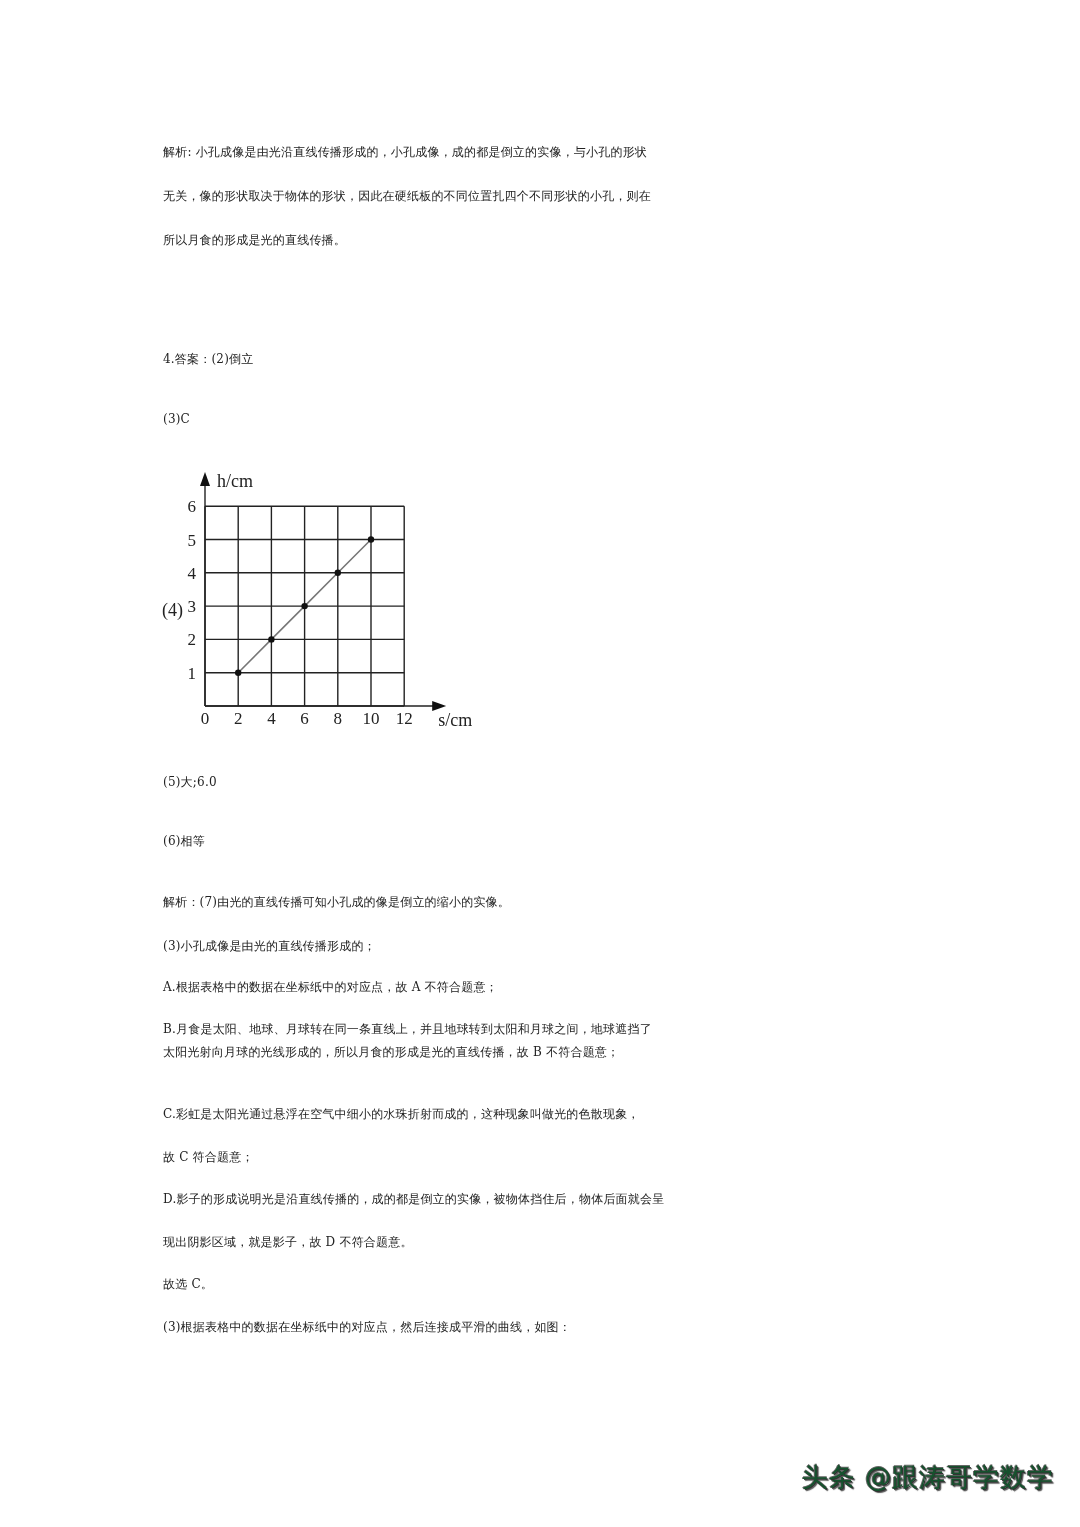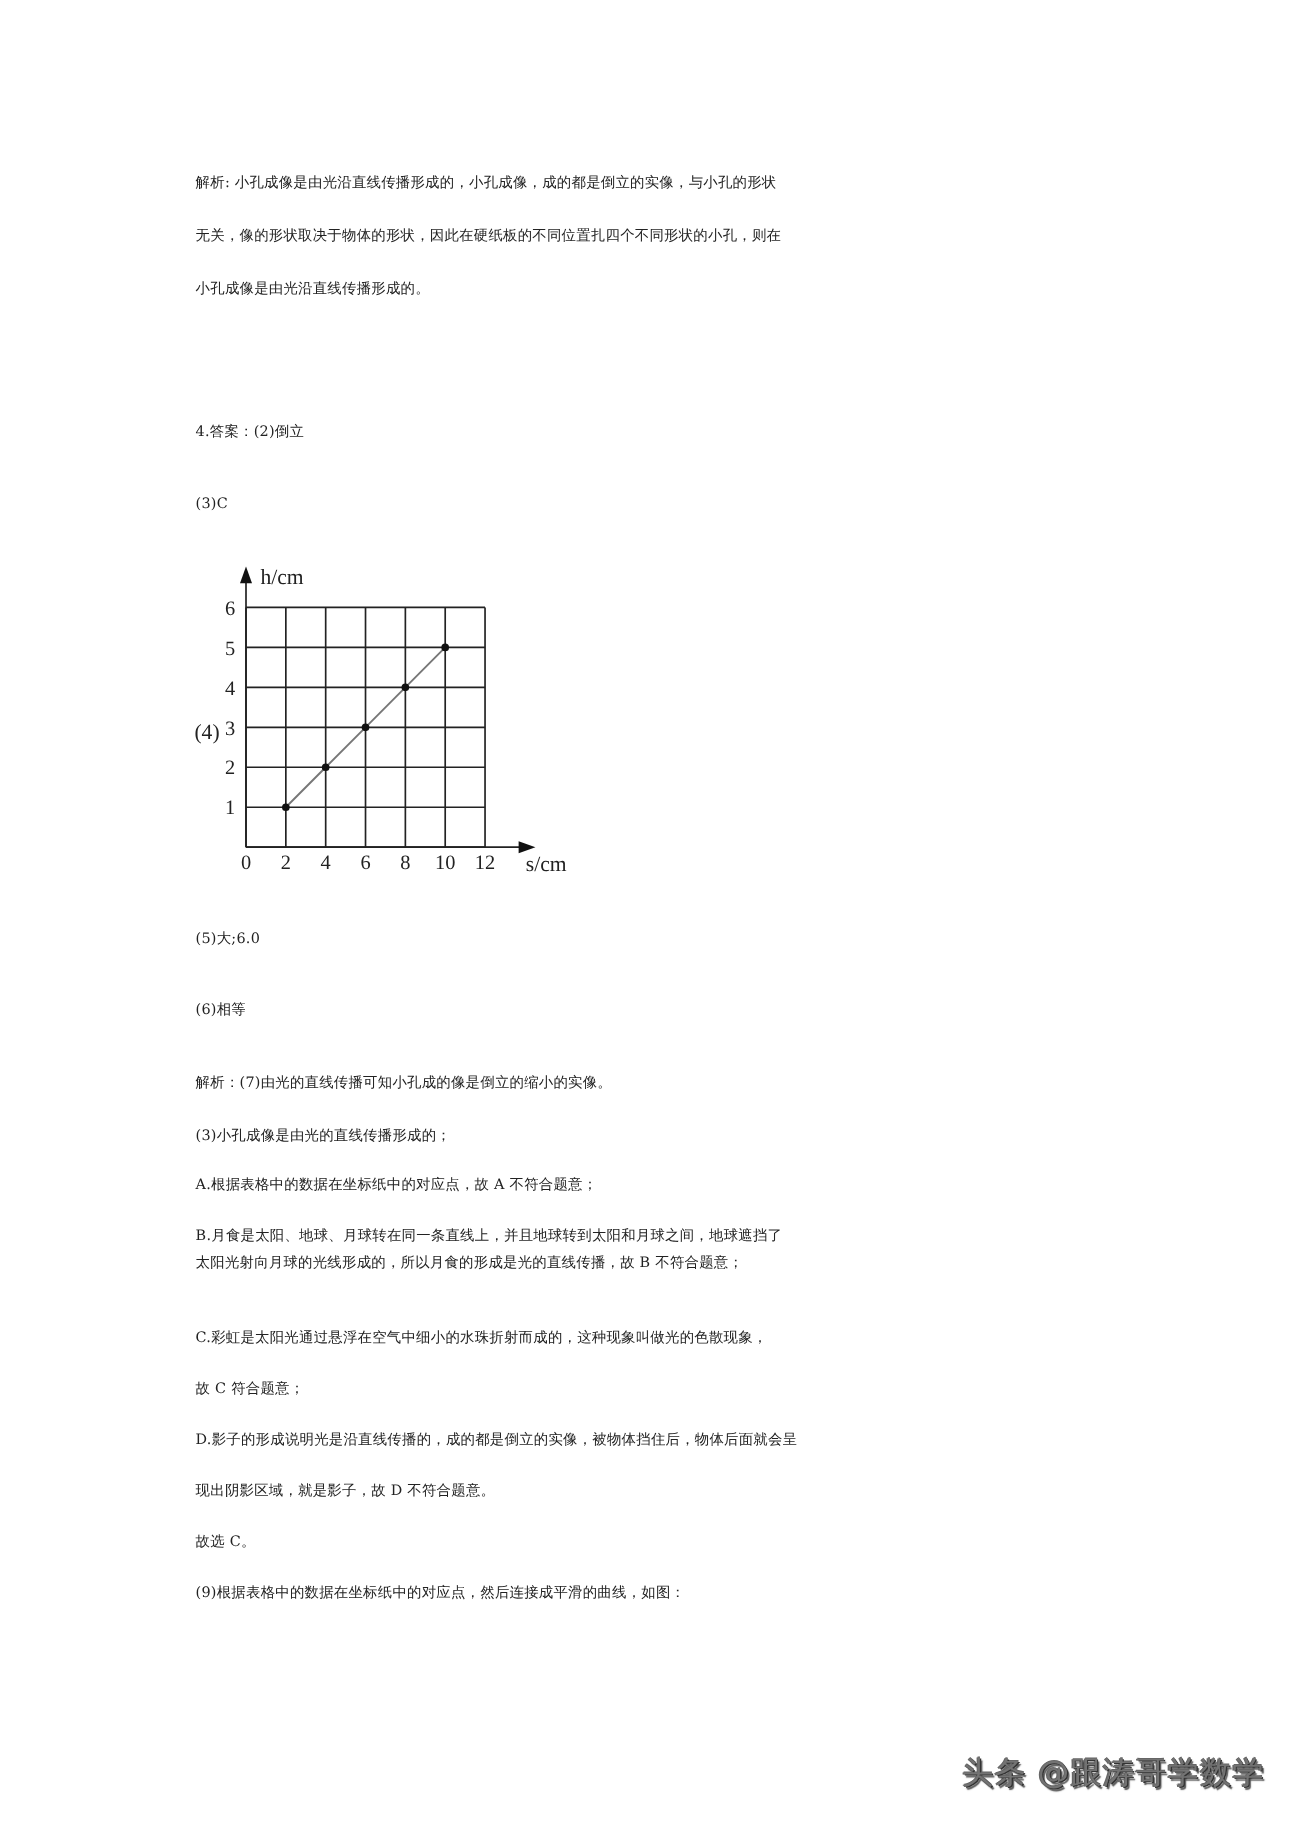--- a/index.html
+++ b/index.html
@@ -15,31 +15,31 @@
     }
     .chart-wrap { position: absolute; left: 160px; top: 460px; width: 330px; height: 280px; }
     .chart-wrap svg { position: absolute; left: 0; top: 0; }
     .part-label {
       position: absolute; left: 2px; top: 140px; font-size: 18px;
       font-family: "Liberation Serif", serif;
     }
     .watermark {
       position: absolute; right: 26px; top: 1460px;
       font-family: "DejaVu Sans", "Liberation Sans", sans-serif;
-      font-size: 26px; color: #737373;
+      font-size: 26px; color: #14532d;
       text-shadow: 1px 1px 0 #333, -1px 0 0 #666, 0 -1px 0 #666, 2px 2px 1px #555;
       letter-spacing: 1px;
     }
   </style>
 </head>
 <body>
 
 <div class="line" style="top:140px">解析: 小孔成像是由光沿直线传播形成的，小孔成像，成的都是倒立的实像，与小孔的形状</div>
 <div class="line" style="top:184px">无关，像的形状取决于物体的形状，因此在硬纸板的不同位置扎四个不同形状的小孔，则在</div>
-<div class="line" style="top:228px">小孔成像是由光沿直线传播形成的。</div>
+<div class="line" style="top:228px">所以月食的形成是光的直线传播。</div>
 
 <div class="line" style="top:347px">4.答案：(2)倒立</div>
 <div class="line" style="top:407px">(3)C</div>
 
 <div class="chart-wrap">
   <span class="part-label">(4)</span>
   <svg id="chart-svg" width="330" height="280">
       <line x1="45" y1="46.20000000000002" x2="45" y2="246" stroke="#222" stroke-width="1.4"></line>
       <line x1="78.2" y1="46.20000000000002" x2="78.2" y2="246" stroke="#222" stroke-width="1.4"></line>
       <line x1="111.4" y1="46.20000000000002" x2="111.4" y2="246" stroke="#222" stroke-width="1.4"></line>
@@ -88,15 +88,15 @@
 <div class="line" style="top:890px">解析：(7)由光的直线传播可知小孔成的像是倒立的缩小的实像。</div>
 <div class="line" style="top:934px">(3)小孔成像是由光的直线传播形成的；</div>
 <div class="line" style="top:975px">A.根据表格中的数据在坐标纸中的对应点，故 A 不符合题意；</div>
 <div class="line" style="top:1017px">B.月食是太阳、地球、月球转在同一条直线上，并且地球转到太阳和月球之间，地球遮挡了</div>
 <div class="line" style="top:1040px">太阳光射向月球的光线形成的，所以月食的形成是光的直线传播，故 B 不符合题意；</div>
 <div class="line" style="top:1102px">C.彩虹是太阳光通过悬浮在空气中细小的水珠折射而成的，这种现象叫做光的色散现象，</div>
 <div class="line" style="top:1145px">故 C 符合题意；</div>
 <div class="line" style="top:1187px">D.影子的形成说明光是沿直线传播的，成的都是倒立的实像，被物体挡住后，物体后面就会呈</div>
 <div class="line" style="top:1230px">现出阴影区域，就是影子，故 D 不符合题意。</div>
 <div class="line" style="top:1272px">故选 C。</div>
-<div class="line" style="top:1315px">(9)根据表格中的数据在坐标纸中的对应点，然后连接成平滑的曲线，如图：</div>
+<div class="line" style="top:1315px">(3)根据表格中的数据在坐标纸中的对应点，然后连接成平滑的曲线，如图：</div>
 
 <div class="watermark">头条 @跟涛哥学数学</div>
 
 </body></html>

